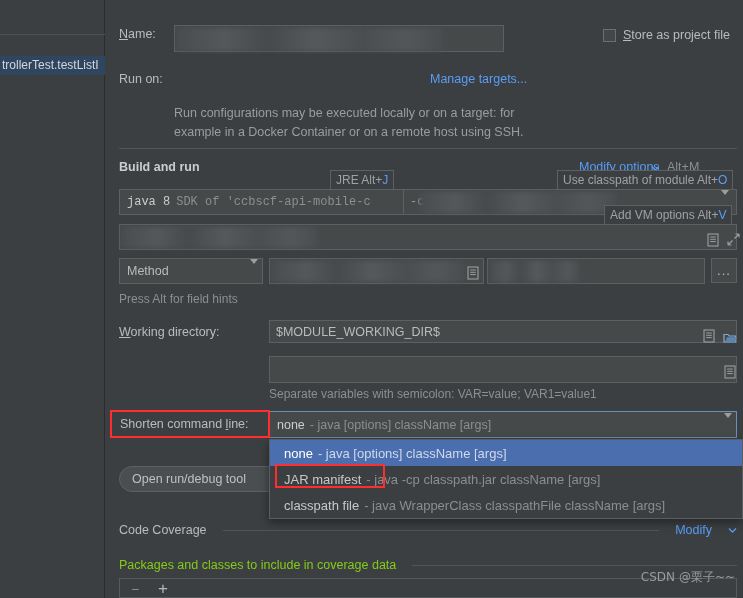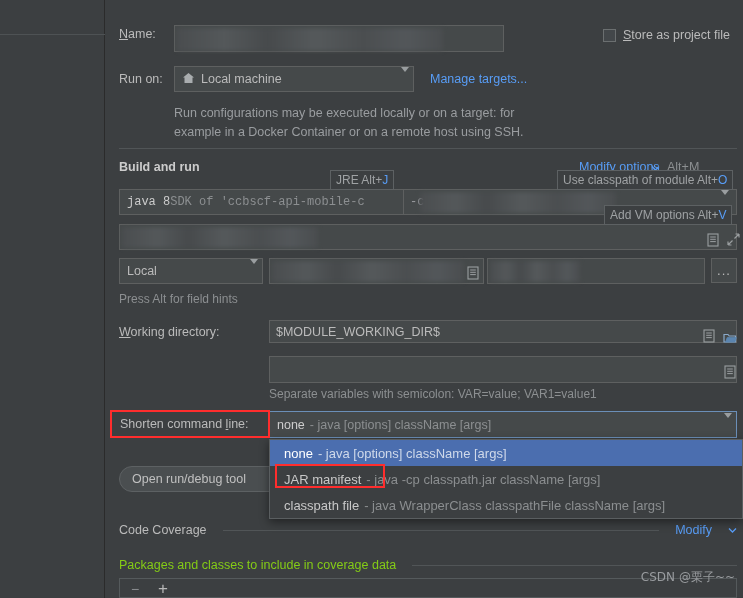--- a/index.html
+++ b/index.html
@@ -115,49 +115,41 @@
     position: absolute; border: 1px solid #555a5c; background: #3c3f41;
   }
 </style>
 </head>
 <body>
 
 <div id="root">
 
   <div class="left-stub">
     <div class="stub-sep"></div>
+    <div class="tree-sel">trollerTest.testListI</div>
   </div>
 
   <div class="form">
 
     <div class="row" style="left:13px; top:27px;">
       <span class="lbl"><u>N</u>ame:</span>
     </div>
     <div class="field" style="position:absolute; left:68px; top:25px; width:330px; height:27px;">
       <span class="blurfill" style="left:2px; top:2px; width:266px; height:23px;"></span>
 
     </div>
 
     <div class="row" style="left:497px; top:28px; gap:7px;">
       <span class="chk"></span>
       <span class="lbl"><u>S</u>tore as project file</span>
 
     </div>
 
     <div class="row" style="left:13px; top:72px;">
       <span class="lbl">Run on:</span>
-    </div>
-    <div class="combo" style="position:absolute; left:68px; top:66px; width:240px;">
-      <span class="icon" style="margin-right:6px;">
-        <svg width="13" height="12" viewBox="0 0 13 12">
-          <path d="M6.5 1 L12 5.5 L10.5 5.5 L10.5 11 L2.5 11 L2.5 5.5 L1 5.5 Z" fill="#a9adaf"></path>
-        </svg>
-      </span>
-      <span>Local machine</span>
-      <span class="arrow"><i class="caret"></i></span>
     </div>
     <div style="position:absolute; left:324px; top:72px;" class="link">Manage targets...</div>
 
     <div style="position:absolute; left:68px; top:104px; width:470px; line-height:19px; color:#9a9da0; font-size:12.5px;">
       <div>Run configurations may be executed locally or on a target: for</div>
       <div>example in a Docker Container or on a remote host using SSH.</div>
     </div>
 
     <div style="position:absolute; left:13px; top:148px; width:618px; height:1px; background:#515557;"></div>
 
@@ -166,21 +158,21 @@
     <div style="position:absolute; left:473px; top:160px;" class="link">Modify options</div>
     <div style="position:absolute; left:545px; top:161px;">
       <svg width="9" height="7" viewBox="0 0 9 7">
           <path d="M1 1.5 L4.5 5 L8 1.5" fill="none" stroke="#589df6" stroke-width="1.3"></path>
         </svg>
     </div>
     <div style="position:absolute; left:561px; top:160px; color:#8c8f91; font-size:12.5px;">Alt+M</div>
 
     <div class="combo" style="position:absolute; left:13px; top:189px; width:328px;">
       <span style="font-family:'Liberation Mono',monospace; color:#cccccc; font-size:12px;">java 8</span>
-      <span style="font-family:'Liberation Mono',monospace; color:#8c8f91; font-size:12px; overflow:hidden; white-space:nowrap;">SDK of 'ccbscf-api-mobile-c</span>
+      <span style="font-family:'Liberation Mono',monospace; color:#8c8f91; font-size:12px; margin-left:6px; overflow:hidden; white-space:nowrap;">SDK of 'ccbscf-api-mobile-c</span>
       <span class="arrow"><i class="caret"></i></span>
     </div>
 
     <div class="field" style="position:absolute; left:297px; top:189px; width:334px; height:26px;">
       <span style="font-family:'Liberation Mono',monospace; color:#9a9da0; font-size:12px;">-c</span>
       <span class="blurfill" style="left:16px; top:2px; width:196px; height:21px;"></span>
       <span class="arrow" style="position:absolute; right:7px;"><i class="caret"></i></span>
     </div>
 
     <div class="field" style="position:absolute; left:13px; top:224px; width:618px; height:26px;">
@@ -195,21 +187,21 @@
       </svg>
     </div>
     <div style="position:absolute; left:616px; top:228px;" class="icon-btn">
       <svg width="13" height="13" viewBox="0 0 13 13">
         <path d="M12 1 L7.5 5.5 M12 1 L12 4.5 M12 1 L8.5 1" fill="none" stroke="#9a9ea0" stroke-width="1.2"></path>
         <path d="M1 12 L5.5 7.5 M1 12 L1 8.5 M1 12 L4.5 12" fill="none" stroke="#9a9ea0" stroke-width="1.2"></path>
       </svg>
     </div>
 
     <div class="combo" style="position:absolute; left:13px; top:258px; width:144px;">
-      <span>Local</span>
+      <span>Method</span>
       <span class="arrow"><i class="caret"></i></span>
     </div>
     <div class="field" style="position:absolute; left:163px; top:258px; width:215px; height:26px;">
       <span class="blurfill" style="left:2px; top:2px; width:192px; height:21px;"></span>
     </div>
     <div style="position:absolute; left:356px; top:261px;" class="icon-btn">
       <svg width="12" height="14" viewBox="0 0 12 14">
         <rect x="1" y="1" width="10" height="12" fill="none" stroke="#9a9ea0" stroke-width="1.1"></rect>
         <line x1="3.2" y1="4" x2="8.8" y2="4" stroke="#9a9ea0" stroke-width="1"></line>
         <line x1="3.2" y1="6.3" x2="8.8" y2="6.3" stroke="#9a9ea0" stroke-width="1"></line>

